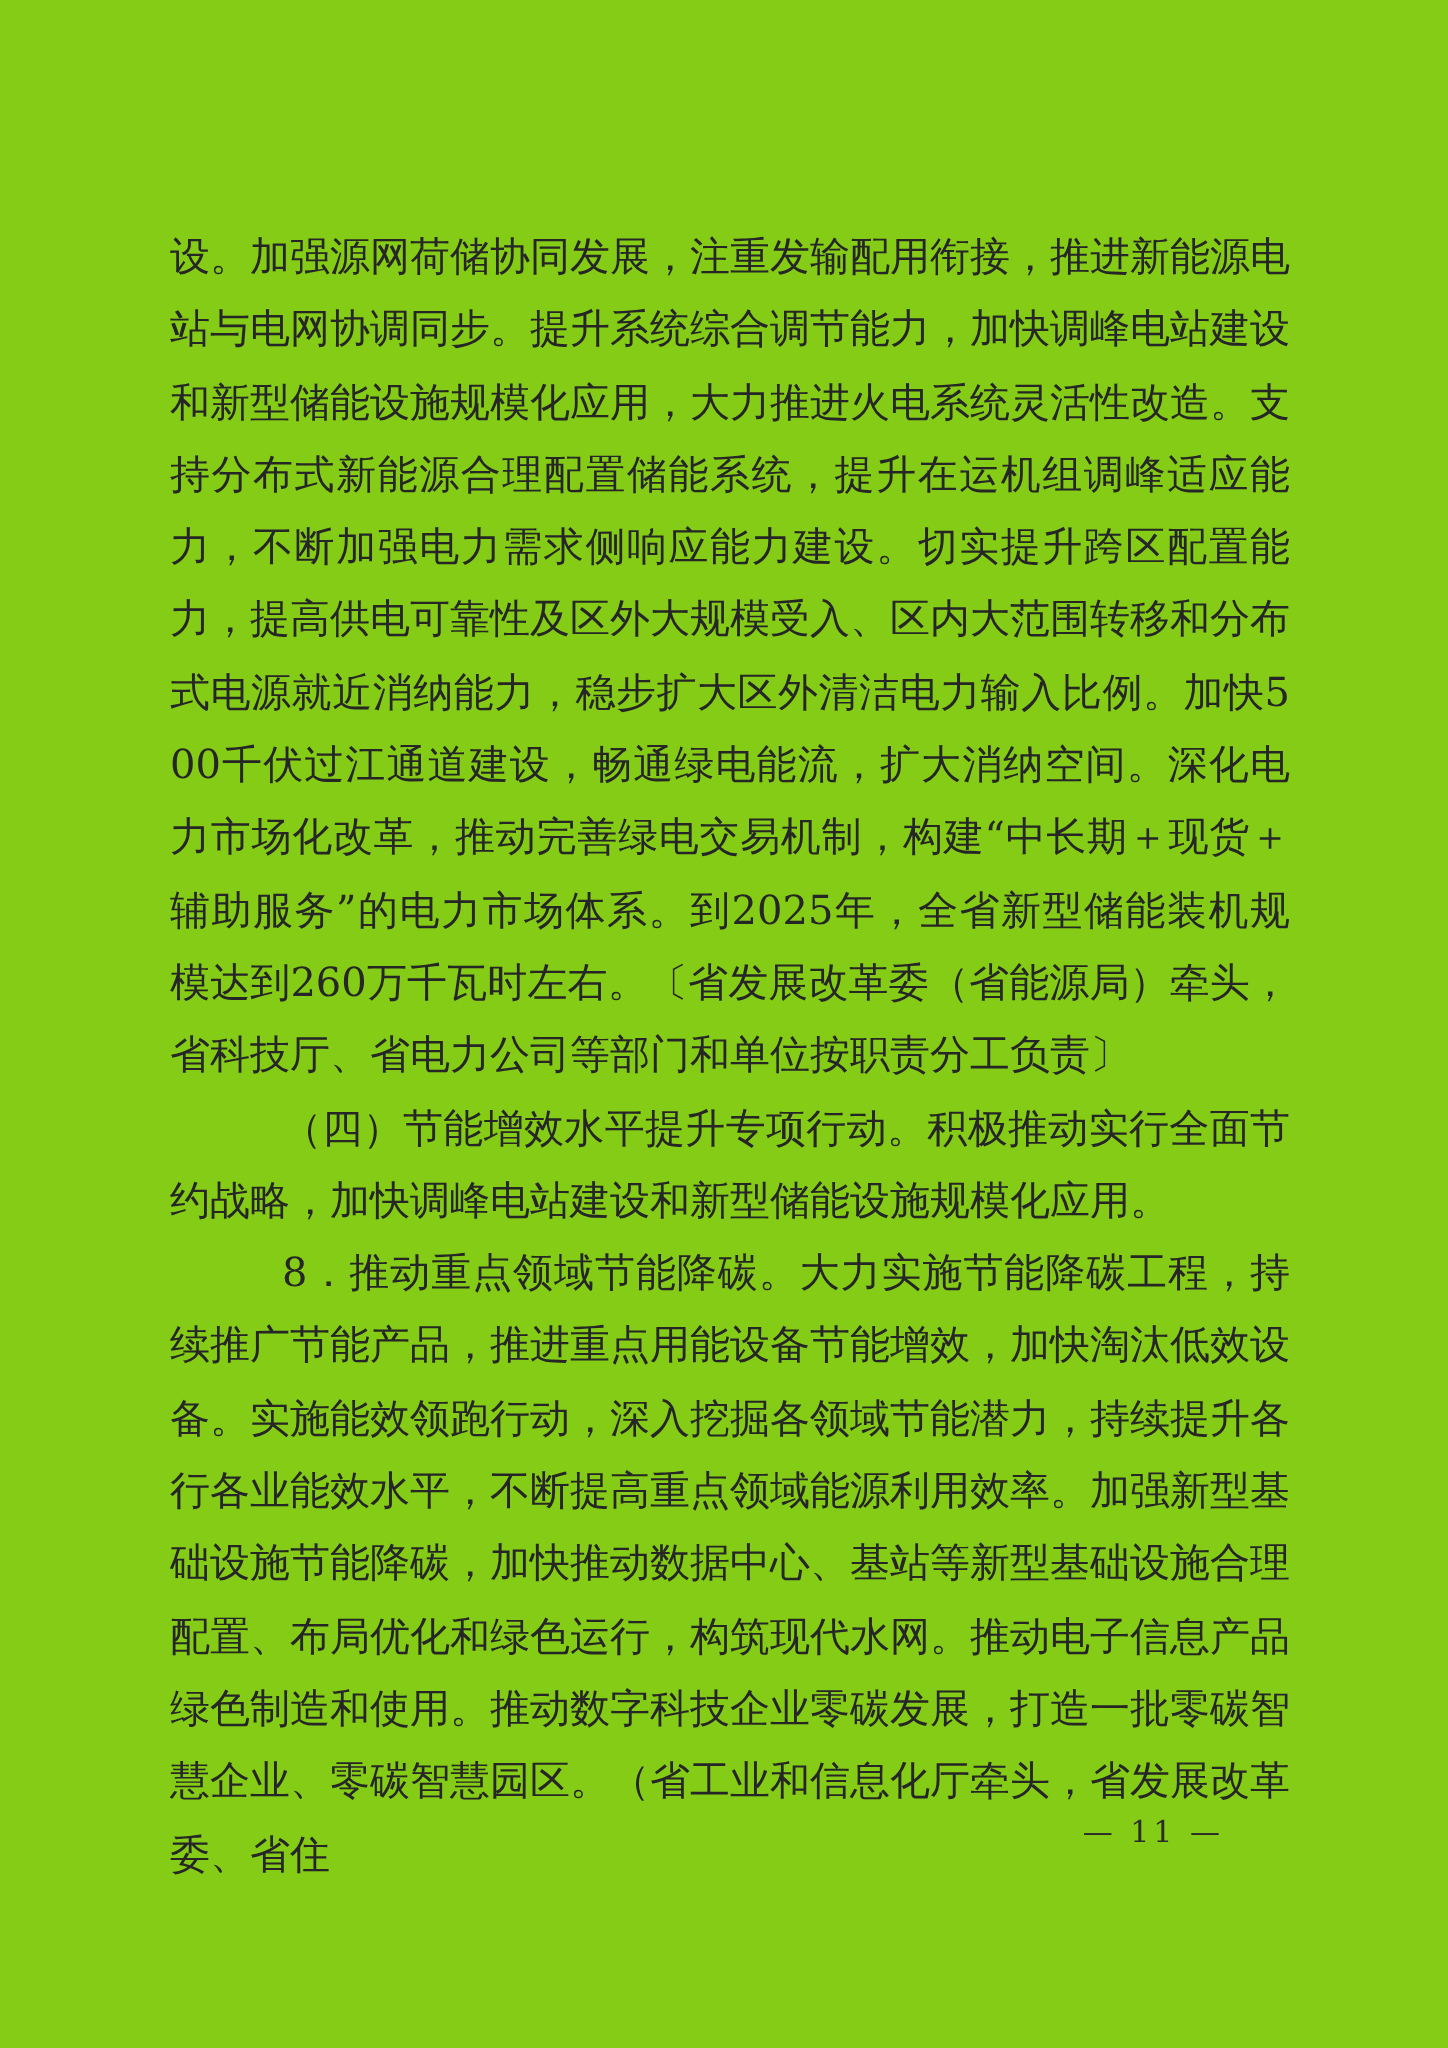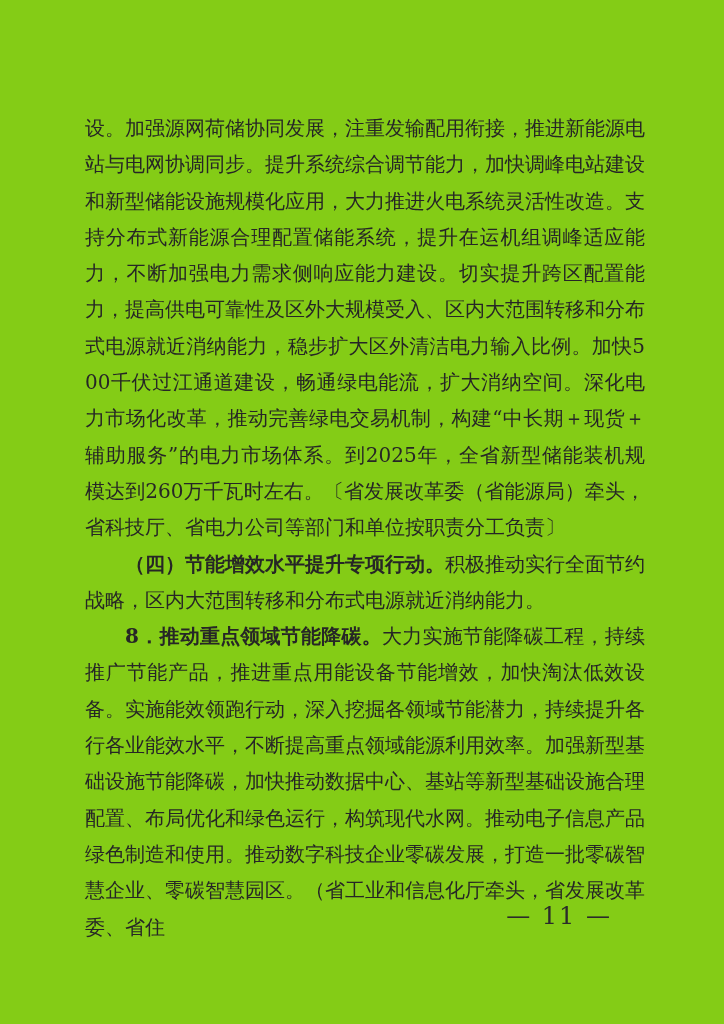--- a/index.html
+++ b/index.html
@@ -29,36 +29,37 @@
   }
   .para {
     margin: 0;
     padding: 0;
     word-break: break-all;
   }
   .para.indent {
     text-indent: 2em;
   }
   .seg-bold {
-    font-weight: bold;
+    font-weight: normal;
+    margin-left: 16px;
   }
   .page-number {
     position: absolute;
     top: 902px;
     right: 112px;
-    font-size: 24px;
+    font-size: 15px;
     line-height: 28px;
     letter-spacing: 2px;
     color: #2b2b2b;
     white-space: nowrap;
   }
 </style>
 </head>
 <body>
 
 <div class="page">
   <div class="text-block">
     <p class="para"><span>设。加强源网荷储协同发展，注重发输配用衔接，推进新能源电站与电网协调同步。提升系统综合调节能力，加快调峰电站建设和新型储能设施规模化应用，大力推进火电系统灵活性改造。支持分布式新能源合理配置储能系统，提升在运机组调峰适应能力，不断加强电力需求侧响应能力建设。切实提升跨区配置能力，提高供电可靠性及区外大规模受入、区内大范围转移和分布式电源就近消纳能力，稳步扩大区外清洁电力输入比例。加快500千伏过江通道建设，畅通绿电能流，扩大消纳空间。深化电力市场化改革，推动完善绿电交易机制，构建“中长期＋现货＋辅助服务”的电力市场体系。到2025年，全省新型储能装机规模达到260万千瓦时左右。</span><span>〔省发展改革委（省能源局）牵头，省科技厅、省电力公司等部门和单位按职责分工负责〕</span></p>
-    <p class="para indent"><span class="seg-bold">（四）节能增效水平提升专项行动。</span><span>积极推动实行全面节约战略，区内大范围转移和分布式电源就近消纳能力。</span></p>
+    <p class="para indent"><span class="seg-bold">（四）节能增效水平提升专项行动。</span><span>积极推动实行全面节约战略，加快调峰电站建设和新型储能设施规模化应用。</span></p>
     <p class="para indent"><span class="seg-bold">8．推动重点领域节能降碳。</span><span>大力实施节能降碳工程，持续推广节能产品，推进重点用能设备节能增效，加快淘汰低效设备。实施能效领跑行动，深入挖掘各领域节能潜力，持续提升各行各业能效水平，不断提高重点领域能源利用效率。加强新型基础设施节能降碳，加快推动数据中心、基站等新型基础设施合理配置、布局优化和绿色运行，构筑现代水网。推动电子信息产品绿色制造和使用。推动数字科技企业零碳发展，打造一批零碳智慧企业、零碳智慧园区。</span><span>（省工业和信息化厅牵头，省发展改革委、省住</span></p>
   </div>
   <div class="page-number">— 11 —</div>
 </div>
 
 </body></html>

